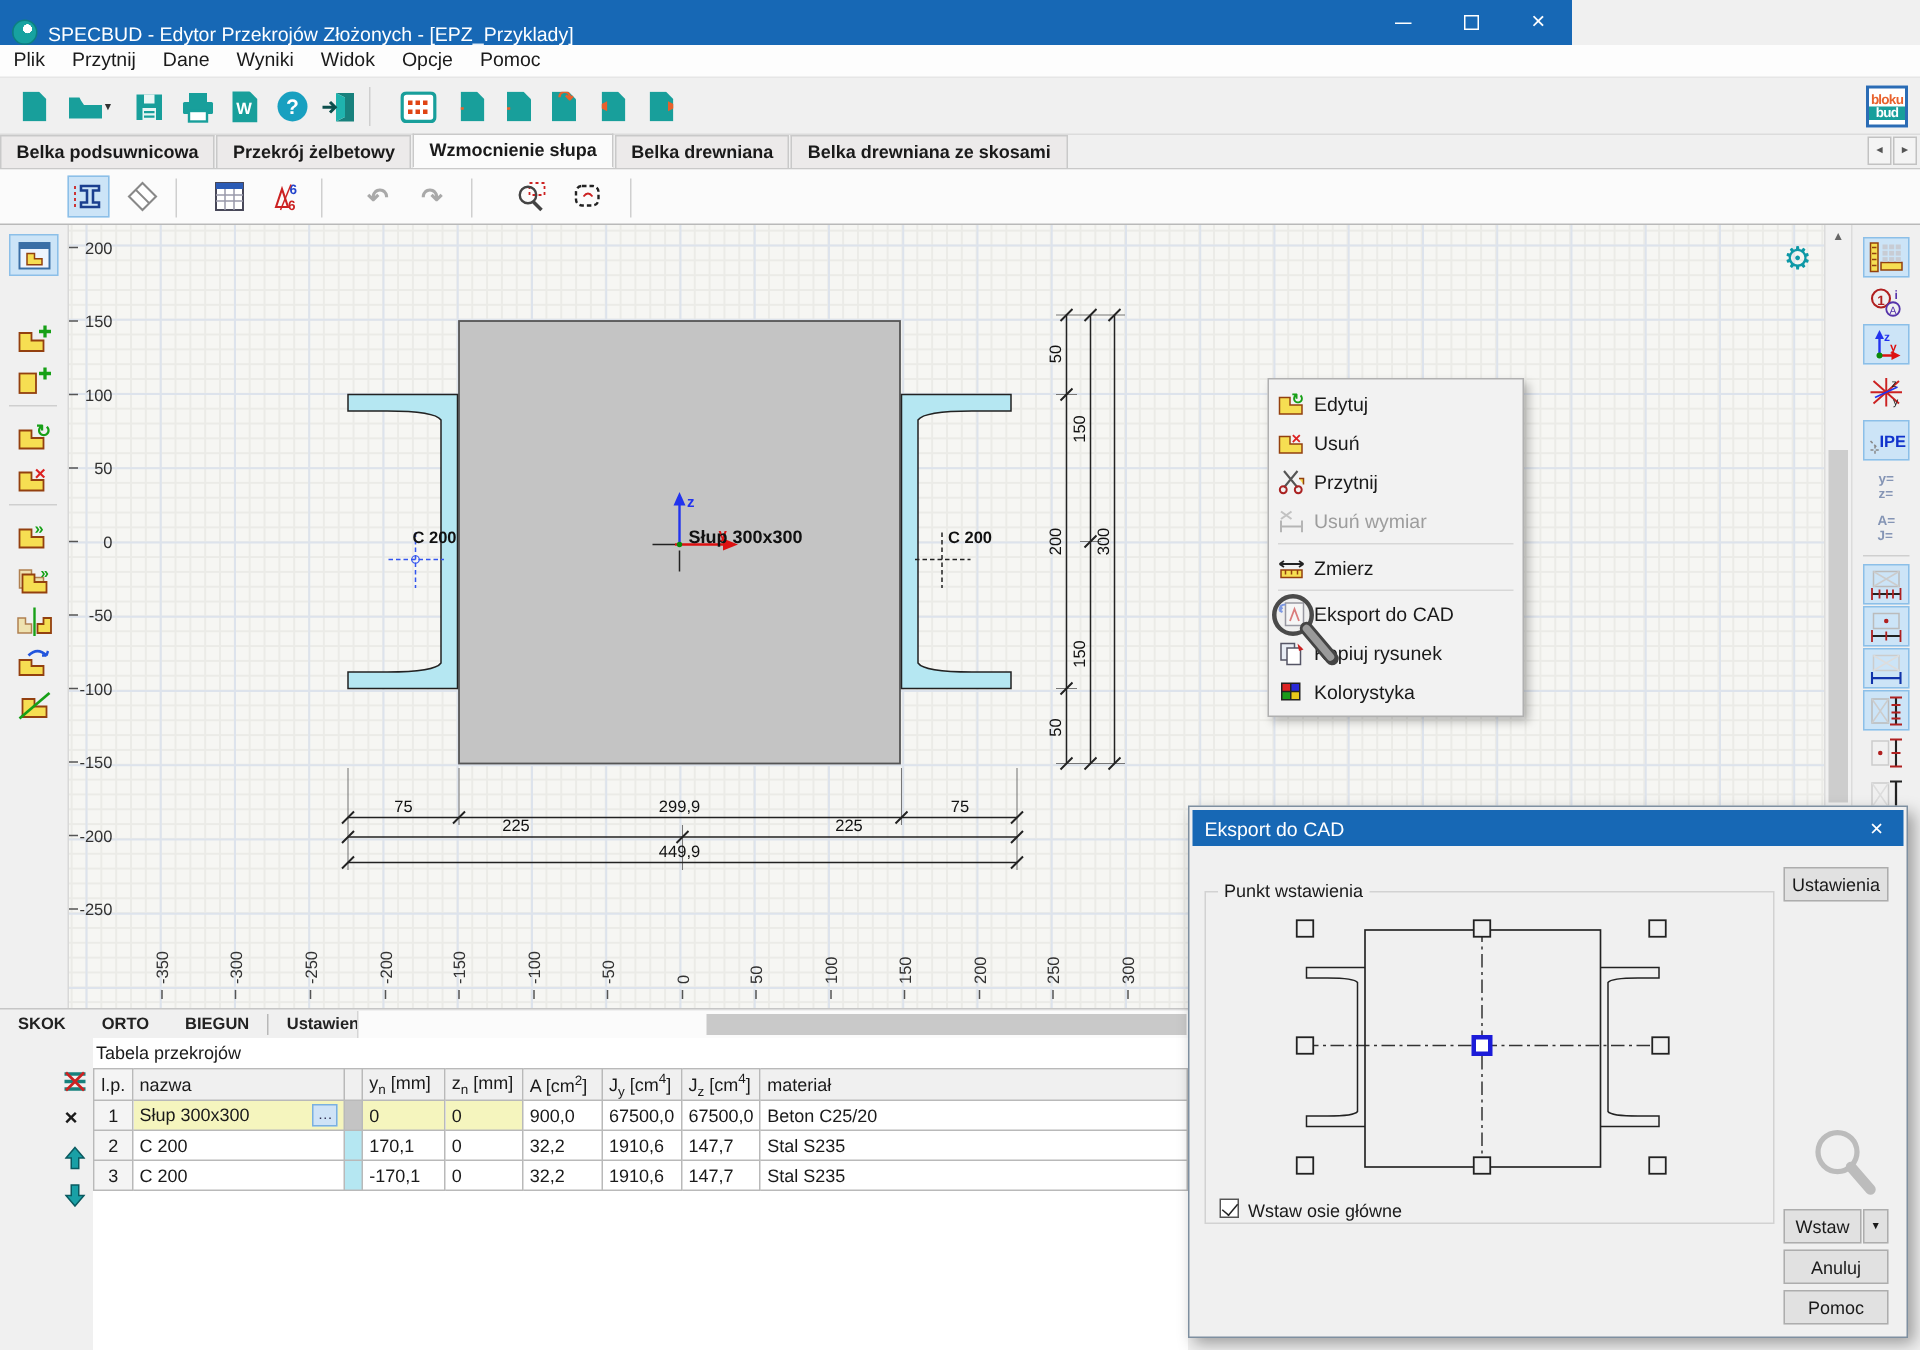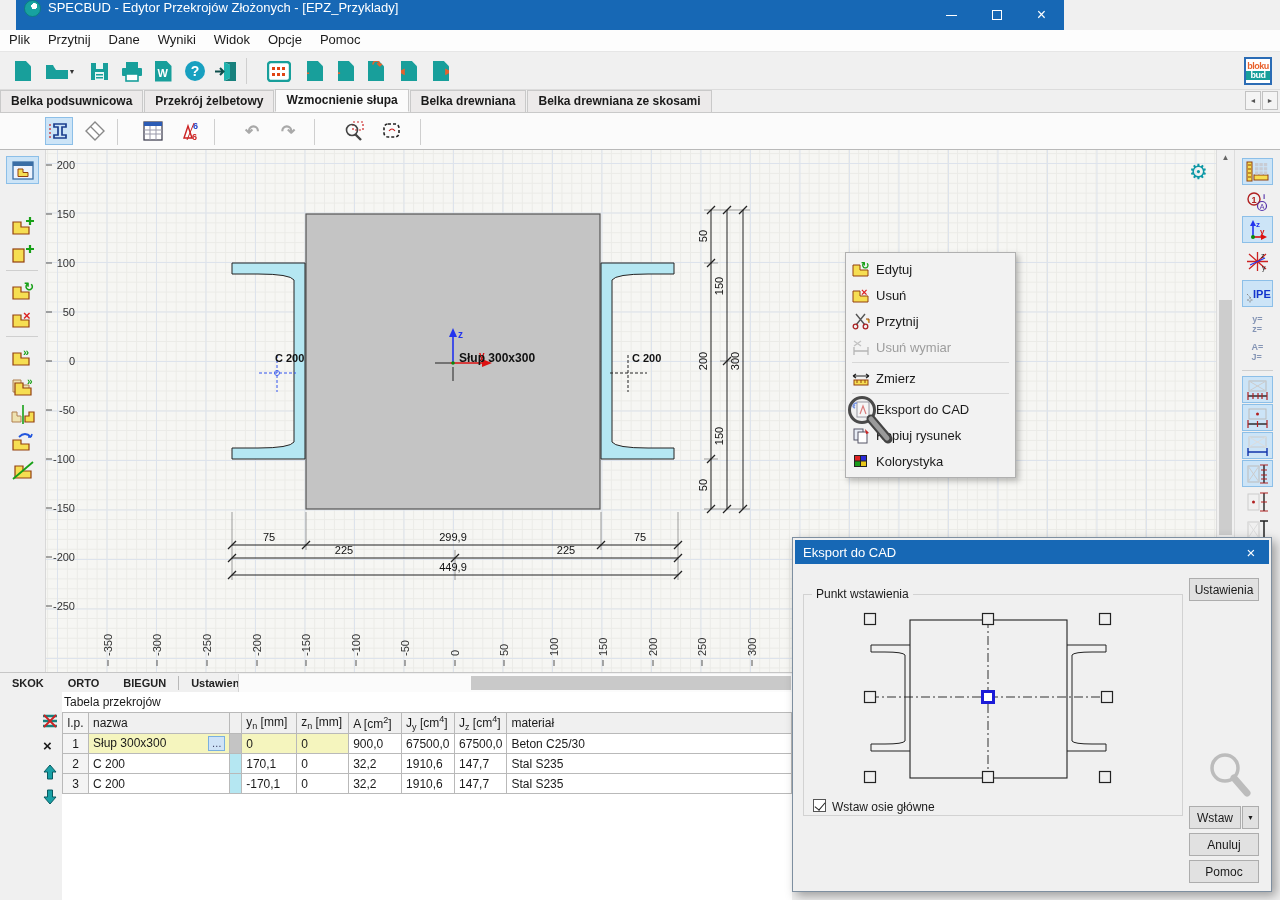--- a/index.html
+++ b/index.html
@@ -1,20 +1,20 @@
 <!DOCTYPE html>
 <html><head>
 <meta charset="utf-8">
 <style>
   *{box-sizing:border-box;margin:0;padding:0}
   html,body{width:1280px;height:900px;overflow:hidden}
   body{font-family:"Liberation Sans",sans-serif;font-size:12px;color:#1a1a1a;background:#f0f0f0;position:relative}
   .abs{position:absolute}
   
-  #titlebar{left:16px;top:0;width:1048px;height:30px;background:#1768b5;display:flex;align-items:flex-start;color:#fff}
+  #titlebar{left:0;top:0;width:1048px;height:30px;background:#1768b5;display:flex;align-items:flex-end;color:#fff}
   #app-icon{width:17px;height:17px;border-radius:50%;margin:0 7px 0 8px;background:radial-gradient(circle at 62% 35%, #ffffff 0 22%, #17a2a0 23%);border:1px solid #0d7f80}
   #titlebar .title{font-size:13px}
   .win-btn{width:45px;height:30px;display:flex;align-items:center;justify-content:center;color:#fff}
   #win-buttons{margin-left:auto;display:flex}
   .glyph-min{width:11px;height:1px;background:#fff}
   .glyph-max{width:10px;height:10px;border:1px solid #fff}
   
   #menubar{left:0;top:30px;width:1280px;height:22px;background:#fdfdfd;border-bottom:1px solid #e6e6e6;display:flex;align-items:flex-start;font-size:13px}
   #menubar span{padding:2px 9px;cursor:default}
   
@@ -614,21 +614,21 @@
     </tr>
     <tr class="sel">
       <td class="numcell">1</td>
       <td class="edit"><div class="more-btn">…</div><span>Słup 300x300</span></td>
       <td style="background: rgb(196, 196, 196);"></td>
       <td class="edit">0</td>
       <td class="edit">0</td>
       <td>900,0</td>
       <td>67500,0</td>
       <td>67500,0</td>
-      <td>Beton C25/30</td>
+      <td>Beton C25/20</td>
     </tr>
     <tr>
       <td class="numcell">2</td>
       <td>C 200</td>
       <td style="background: rgb(181, 231, 242);"></td>
       <td>170,1</td>
       <td>0</td>
       <td>32,2</td>
       <td>1910,6</td>
       <td>147,7</td>

